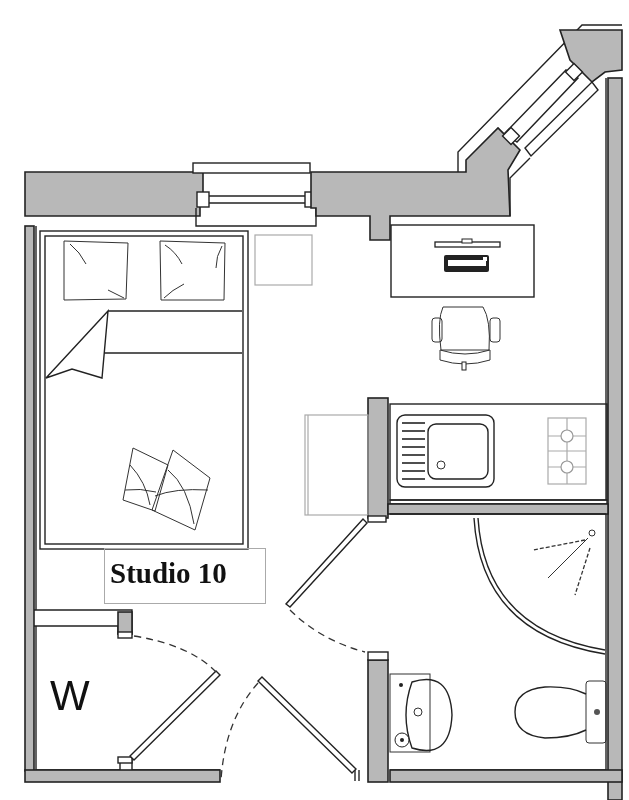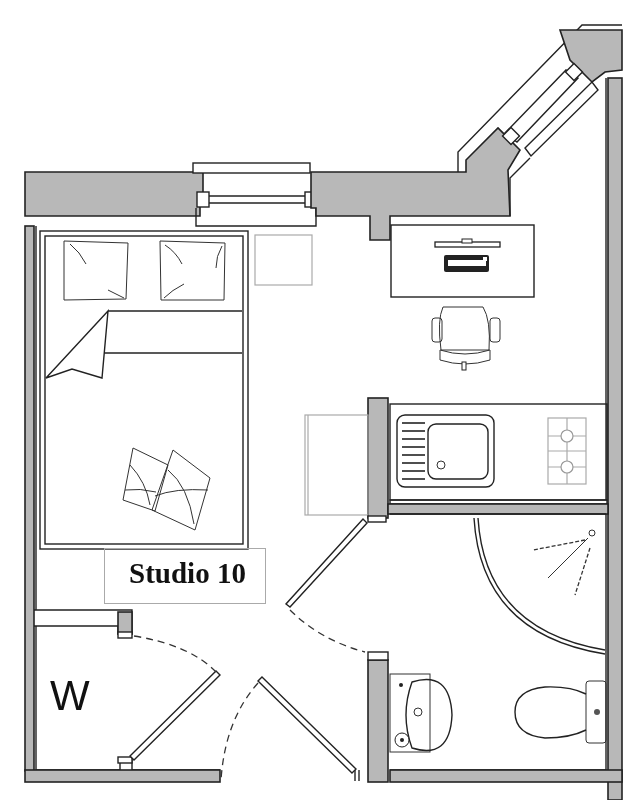--- a/index.html
+++ b/index.html
@@ -5,21 +5,21 @@
   html, body { margin:0; padding:0; background:#ffffff; }
   body { width:629px; height:800px; overflow:hidden; position:relative; font-family:"Liberation Serif", serif; }
   svg { position:absolute; left:0; top:0; }
   .wall { fill:#b8b8b8; stroke:#222; stroke-width:1.6; }
   .line { fill:none; stroke:#222; stroke-width:1.4; }
   .thin { fill:none; stroke:#333; stroke-width:1; }
   .light { fill:none; stroke:#aaa; stroke-width:1.2; }
   .white { fill:#fff; stroke:#222; stroke-width:1.4; }
   .dash { fill:none; stroke:#333; stroke-width:1.3; stroke-dasharray:7 5; }
   .label-studio { position:absolute; left:104px; top:548px; width:162px; height:56px; border:1px solid #aaa; box-sizing:border-box;
-     font-family:"Liberation Serif", serif; font-weight:bold; font-size:29px; color:#111; padding:8px 0 0 5px;text-align:center; }
+     font-family:"Liberation Serif", serif; font-weight:bold; font-size:29px; color:#111; padding:8px 0 0 5px; }
   .label-w { position:absolute; left:50px; top:672px; font-family:"Liberation Sans", sans-serif; font-size:42px; color:#111; }
 </style>
 </head>
 <body>
 
 <svg width="629" height="800" viewBox="0 0 629 800">
 
   <g>
     <polygon class="wall" points="25,172 203,172 203,198 200,198 200,216 25,216"></polygon>
     <rect class="white" x="193" y="163" width="117" height="10"></rect>

